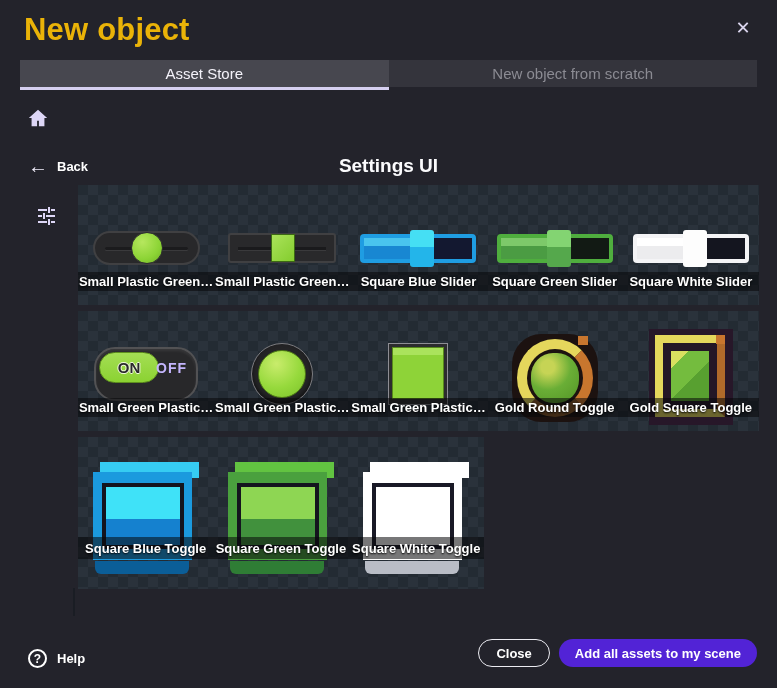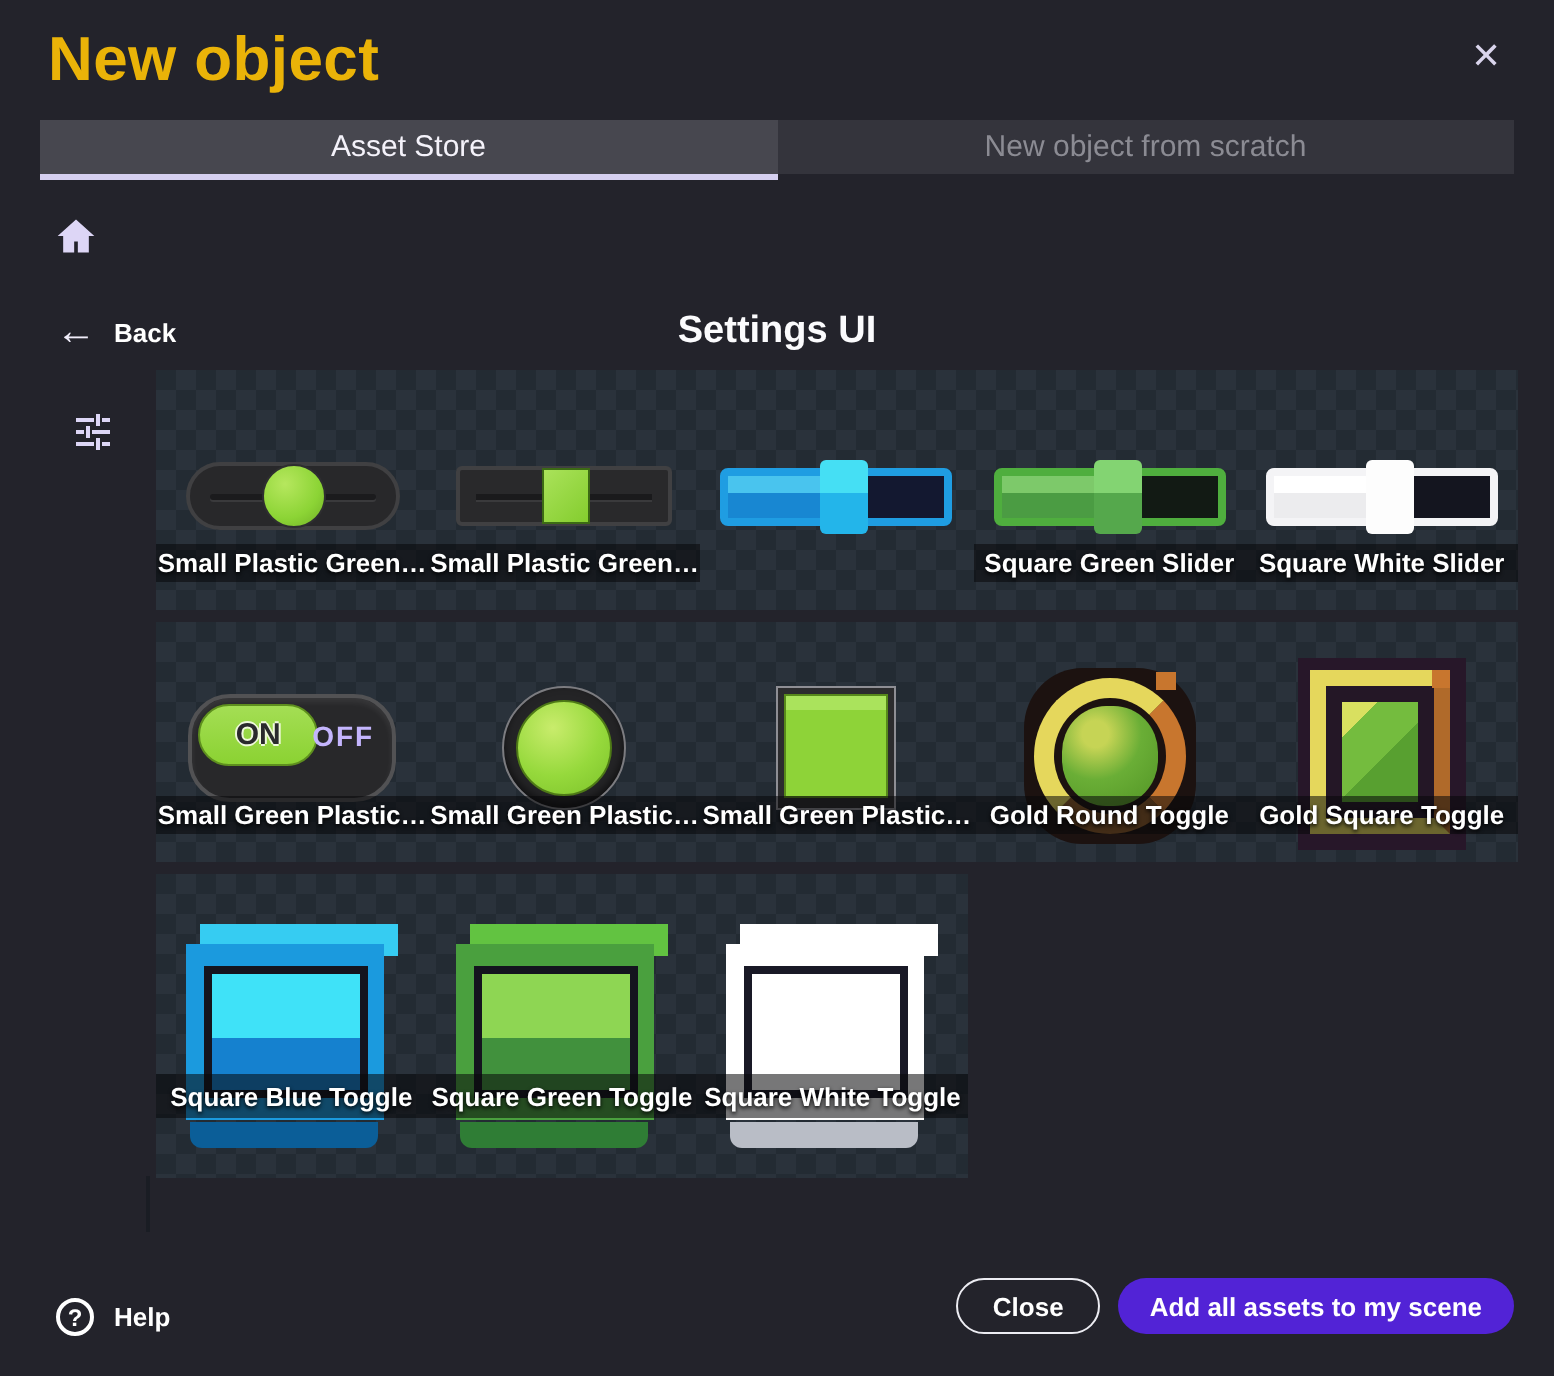--- a/index.html
+++ b/index.html
@@ -205,20 +205,23 @@
             <span>Small Plastic Green…</span>
           </div>
         </div>
         <div class="tile">
           <div class="art pixel-slider">
             <i class="a"></i>
             <i class="b"></i>
             <i class="c"></i>
             <i class="d"></i>
           </div>
+          <div class="tlabel">
+            <span>Square Blue Slider</span>
+          </div>
         </div>
         <div class="tile">
           <div class="art pixel-slider green">
             <i class="a"></i>
             <i class="b"></i>
             <i class="c"></i>
             <i class="d"></i>
           </div>
           <div class="tlabel">
             <span>Square Green Slider</span>

